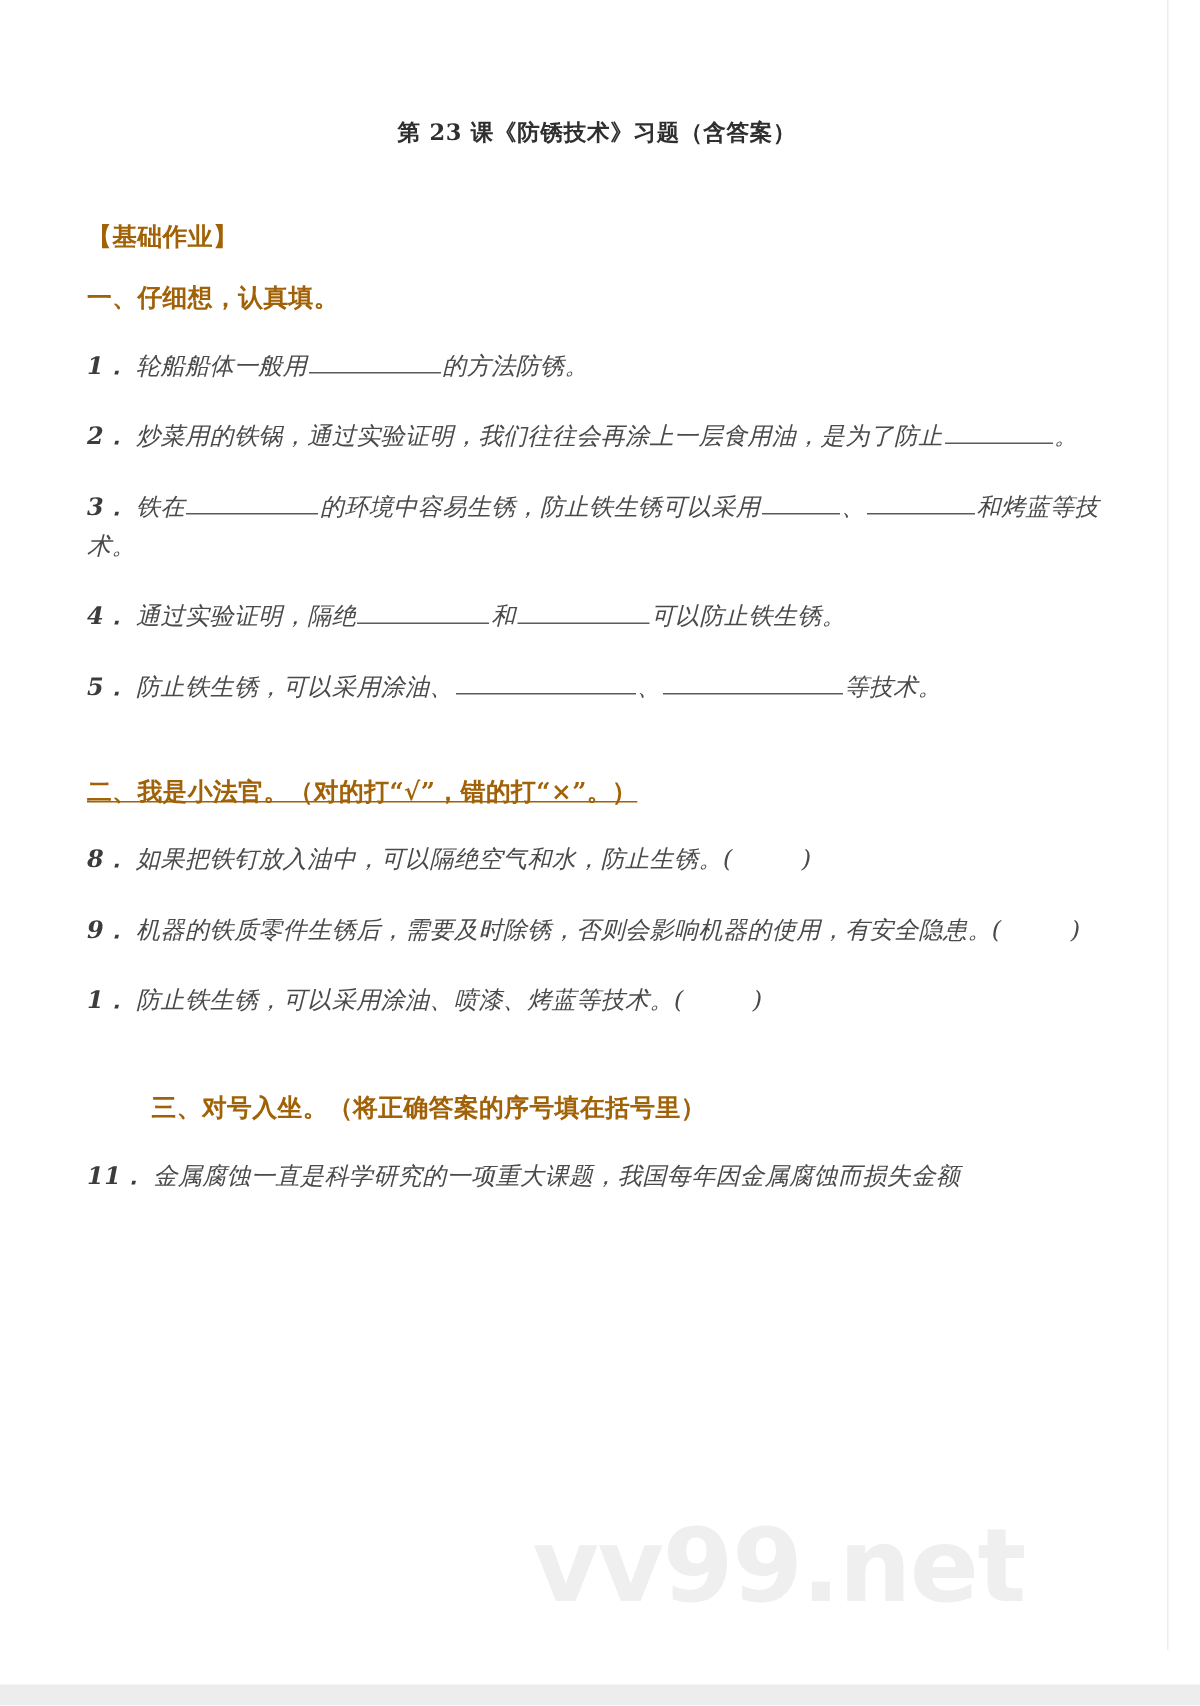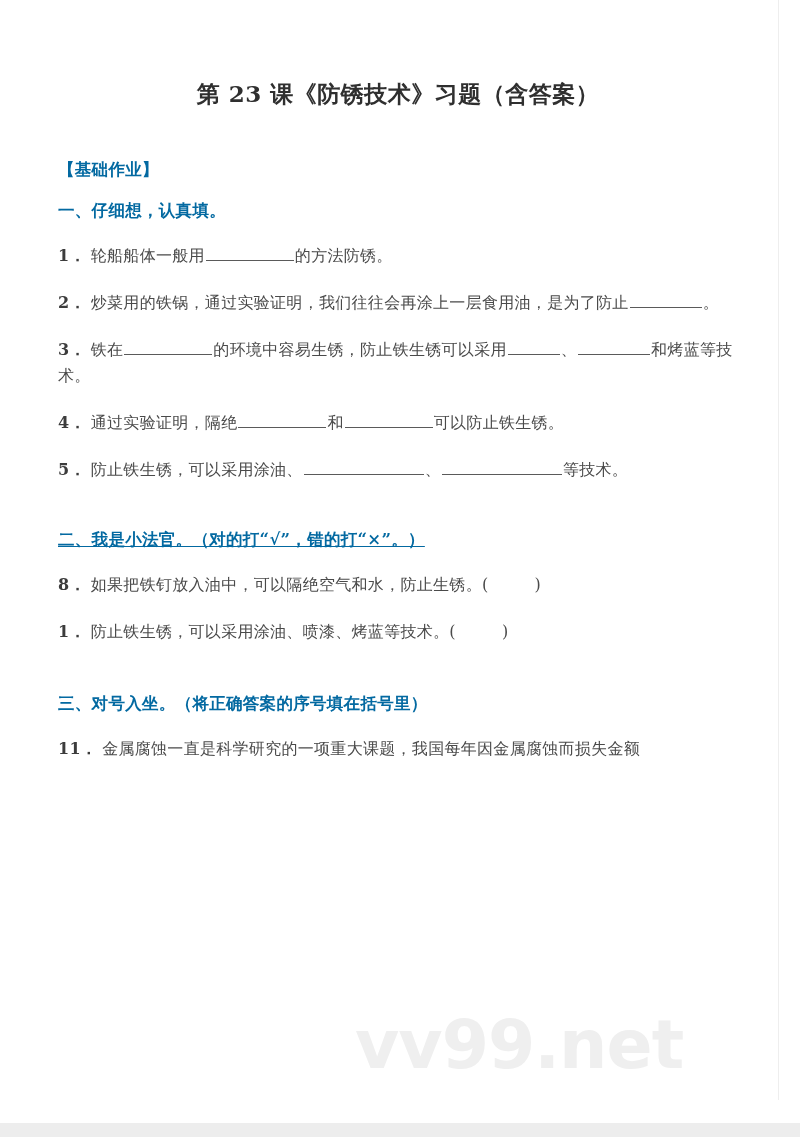--- a/index.html
+++ b/index.html
@@ -52,54 +52,56 @@
 
   #content {
     position: relative;
     z-index: 1;
     padding: 0 62px 0 58px;
   }
 
   .doc-title {
     text-align: center;
     font-weight: bold;
-    font-size: 23px;
+    font-size: 15px;
     color: #2f2f2f;
     margin: 0;
     padding-top: 79px;
     letter-spacing: 0.5px;
   }
 
   .section-head {
     font-weight: bold;
     font-size: 16.5px;
-    color: #0369a1;
+    color: #a16207;
     letter-spacing: 0.3px;
   }
 
   .bracket-head {
     margin-top: 49px;
   }
   .sec-one {
     margin-top: 19px;
   }
   .sec-two {
     margin-top: 47px;
     text-decoration: underline;
   }
   .sec-three {
     margin-top: 48px;
+    margin-left: 43px;
   }
 
   .q {
     font-size: 16px;
     color: #4a4a4a;
     line-height: 1.62;
     margin-top: 21px;
     letter-spacing: 0.3px;
+    font-style: italic;
   }
   .q .num {
     font-family: "DejaVu Serif", "Liberation Serif", serif;
     font-weight: bold;
     color: #3c3c3c;
     padding-right: 5px;
   }
 
   .blank {
     display: inline-block;
@@ -157,20 +159,23 @@
     </div>
 
     <div class="section-head sec-two">二、我是小法官。（对的打“√”，错的打“×”。）</div>
 
 
 
     <div class="q">
       <span class="num">8．</span><span>如果把铁钉放入油中，可以隔绝空气和水，防止生锈。(</span><span class="paren-gap"></span><span class="paren">)</span>
     </div>
 
+    <div class="q">
+      <span class="num">9．</span><span>机器的铁质零件生锈后，需要及时除锈，否则会影响机器的使用，有安全隐患。(</span><span class="paren-gap"></span><span class="paren">)</span>
+    </div>
 
     <div class="q">
       <span class="num">1．</span><span>防止铁生锈，可以采用涂油、喷漆、烤蓝等技术。(</span><span class="paren-gap"></span><span class="paren">)</span>
     </div>
 
     <div class="section-head sec-three">三、对号入坐。（将正确答案的序号填在括号里）</div>
 
     <div class="q">
       <span class="num">11．</span><span>金属腐蚀一直是科学研究的一项重大课题，我国每年因金属腐蚀而损失金额</span>
     </div>

